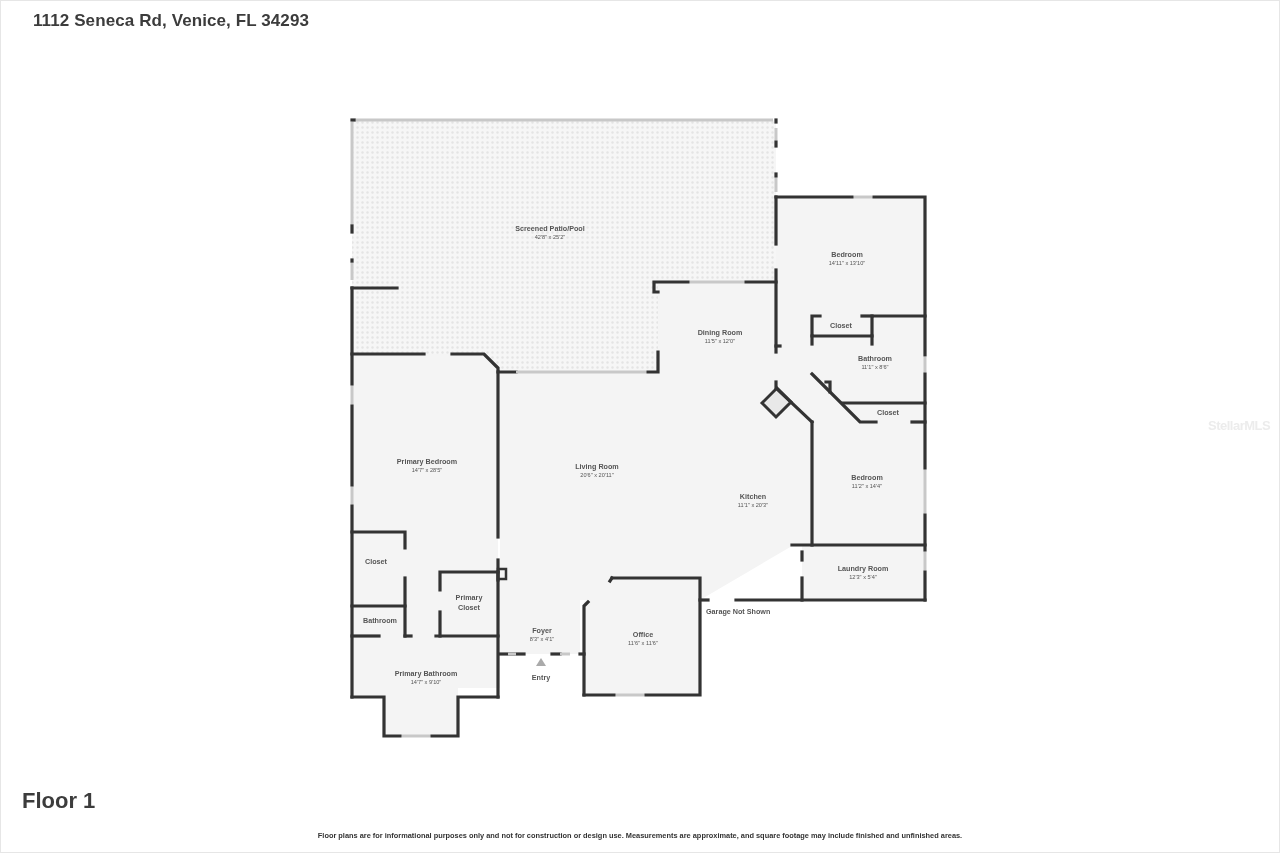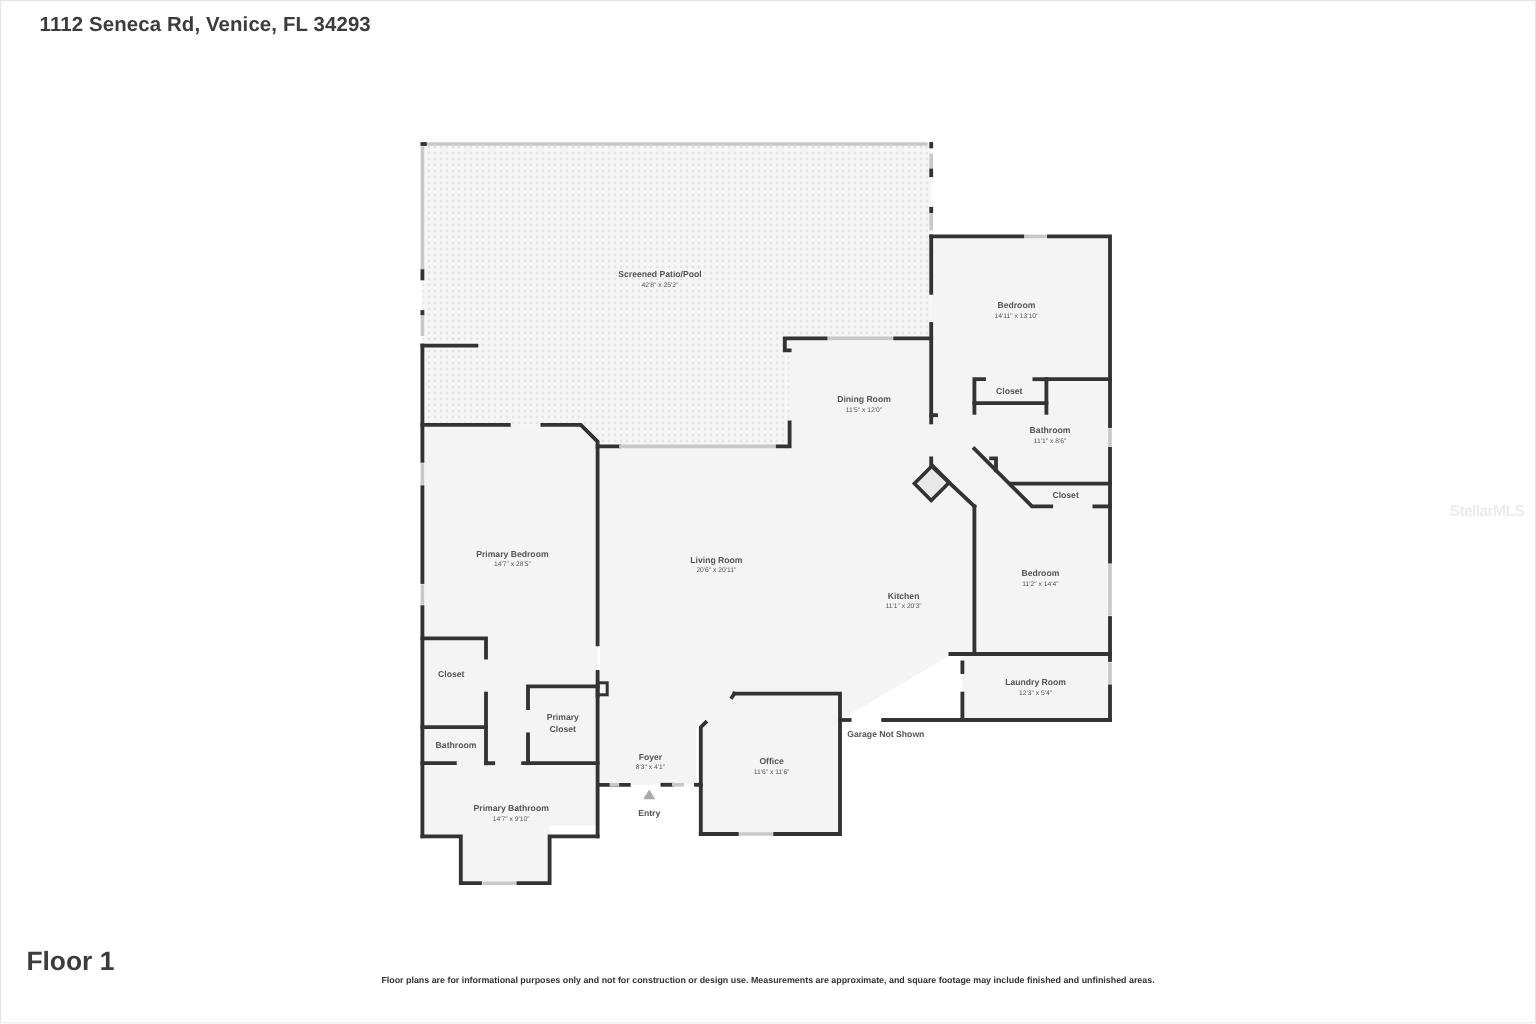--- a/index.html
+++ b/index.html
@@ -1,21 +1,21 @@
 <!DOCTYPE html>
 <html><head>
 <meta charset="utf-8">
 <style>
   html, body { margin: 0; padding: 0; background: #ffffff; }
   body { width: 1280px; height: 853px; position: relative; overflow: hidden;
          font-family: "Liberation Sans", "DejaVu Sans", sans-serif; color: #3a3a3a; }
   .frame { position: absolute; left: 0; top: 0; width: 1278px; height: 851px; border: 1px solid #e6e6e6; }
   .title { position: absolute; left: 22px; top: 11px; font-size: 17px; font-weight: 700; color: #3c3c3c; letter-spacing: 0.1px; margin-left: 11px; }
   .floor { position: absolute; left: 22px; top: 759px; font-size: 22px; font-weight: 700; color: #3c3c3c; margin-top: 29px; }
-  .footer { position: absolute; left: 0; width: 1280px; top: 812px; text-align: center; font-size: 7.4px; font-weight: 700; color: #333; }
+  .footer { position: absolute; left: 0; width: 1280px; top: 831px; text-align: center; font-size: 7.4px; font-weight: 700; color: #333; }
   .watermark { position: absolute; left: 1208px; top: 418px; font-size: 13px; font-weight: 700; color: #ececec; letter-spacing: -0.5px; }
   svg { position: absolute; left: 0; top: 0; }
   .rl { font-size: 7.2px; font-weight: 700; fill: #555; text-anchor: middle; }
   .rd { font-size: 5.6px; fill: #555; text-anchor: middle; }
   .wall { stroke: #333; stroke-width: 3.2; fill: none; stroke-linecap: square; }
   .win { stroke: #c8c8c8; stroke-width: 3; fill: none; }
 </style>
 </head>
 <body>
 

